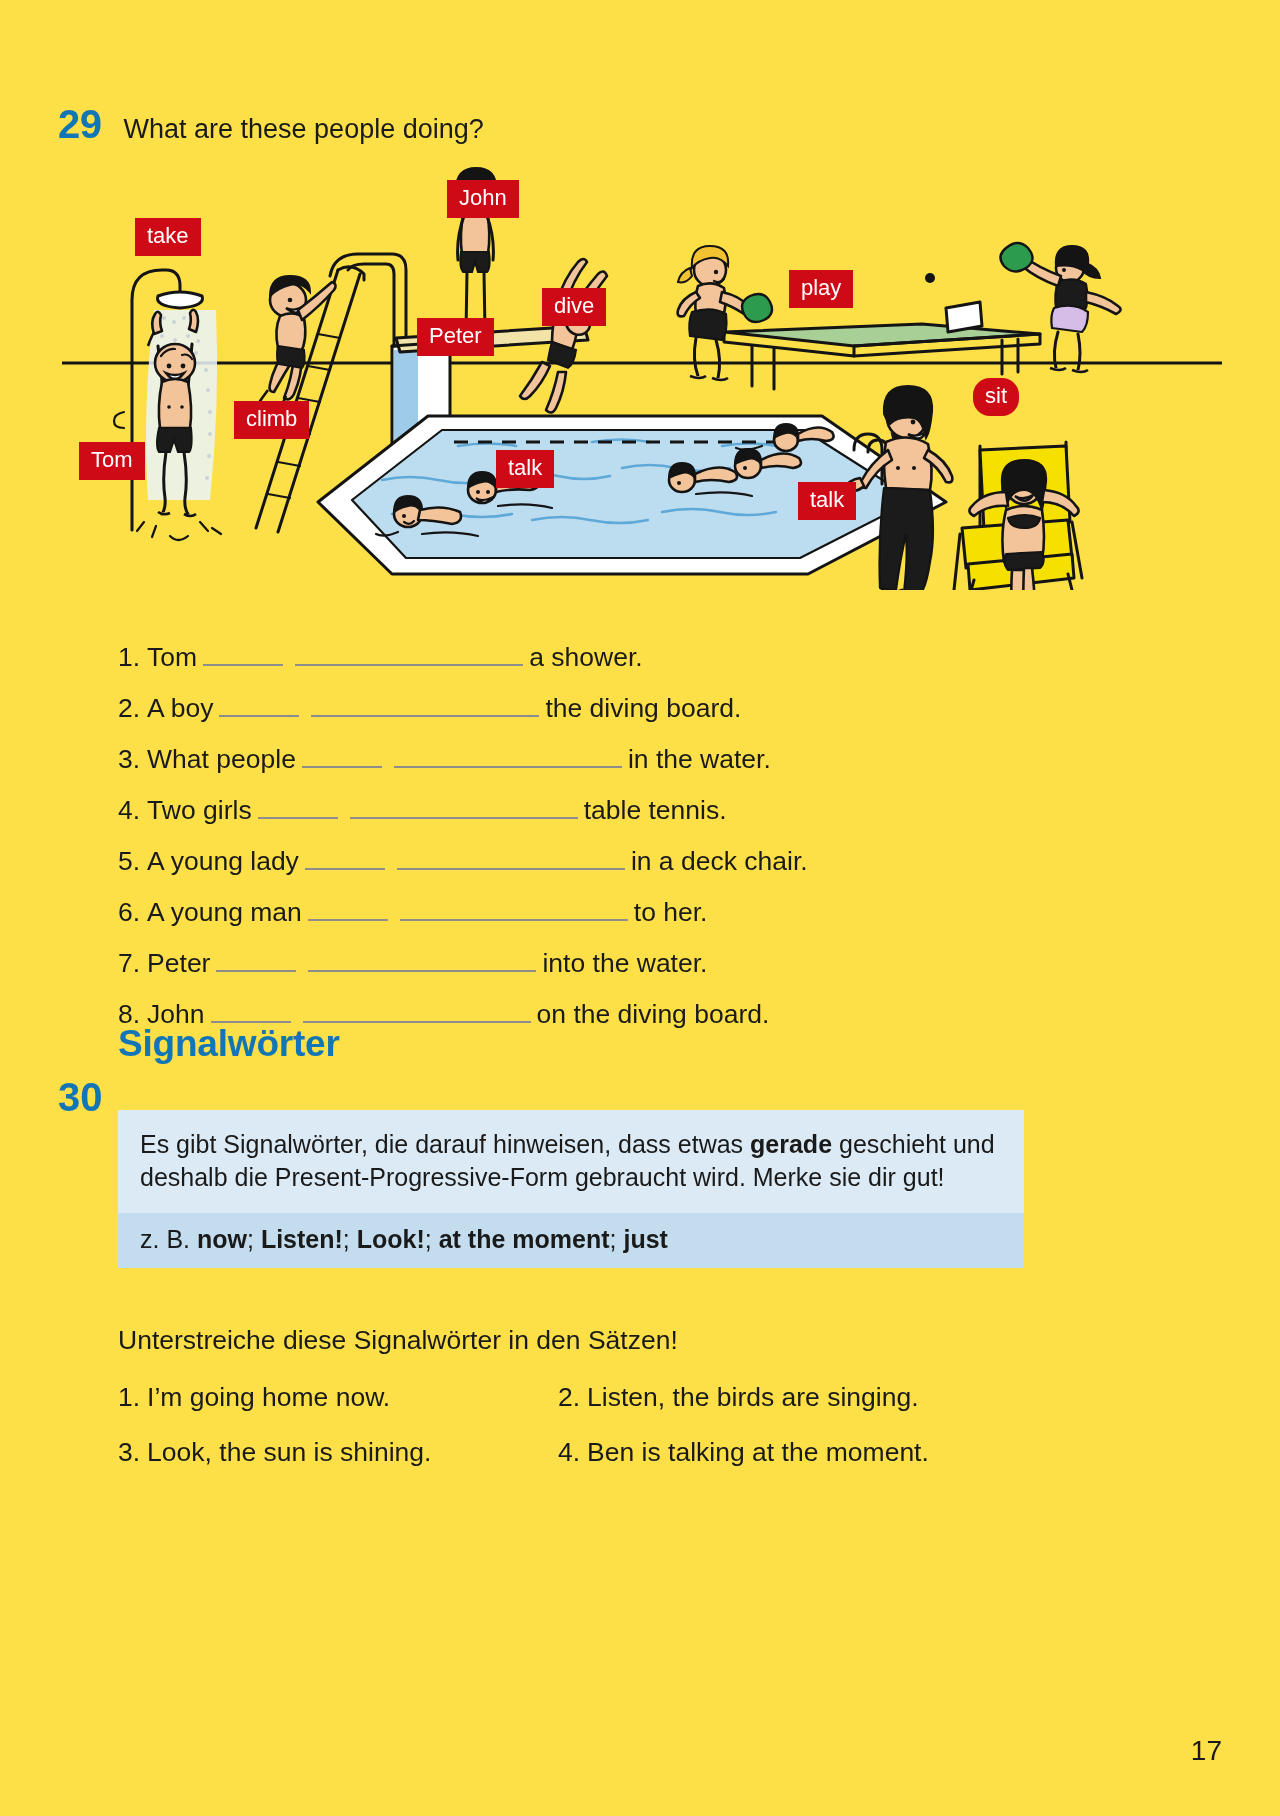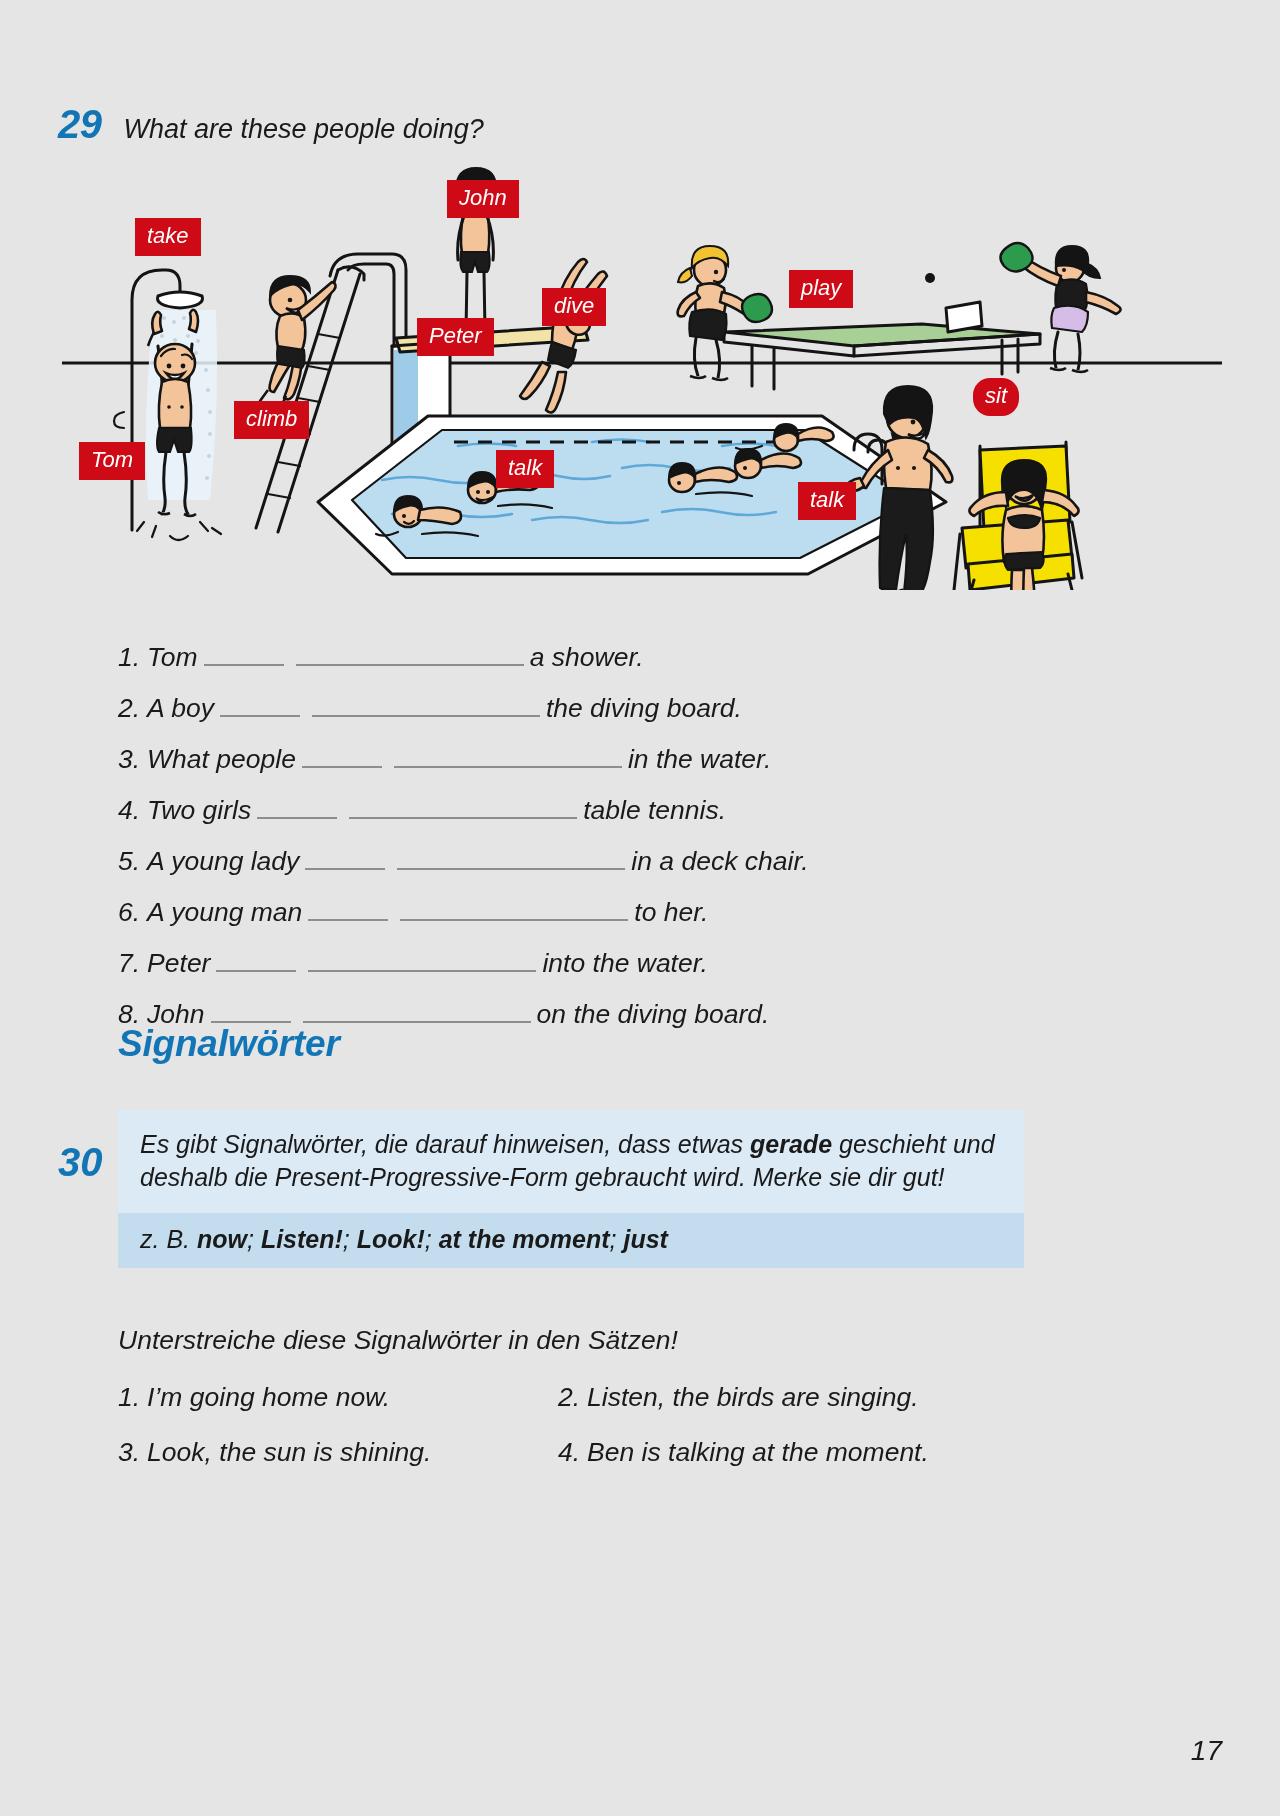--- a/index.html
+++ b/index.html
@@ -12,22 +12,21 @@
     height: 1816px;
     position: relative;
     font-family: "Liberation Sans", sans-serif;
     color: #1a1a1a;
     overflow: hidden;
   }
 
   .page {
     position: absolute;
     inset: 0;
-    background: #e5e5e5;
-    font-style: italic;
+    background: #fde047;
   }
 
   
   .ex-head {
     position: absolute;
     left: 58px;
     top: 104px;
     display: flex;
     align-items: baseline;
     gap: 22px;
@@ -102,21 +101,21 @@
     font-size: 37px;
     font-weight: bold;
     color: #1275b5;
     letter-spacing: -0.2px;
   }
 
   
   .ex30-num {
     position: absolute;
     left: 58px;
-    top: 1142px;
+    top: 1077px;
     font-size: 40px;
     font-weight: bold;
     color: #1275b5;
     line-height: 1;
     text-align: center;
   }
   .infobox {
     position: absolute;
     left: 118px;
     top: 1110px;

